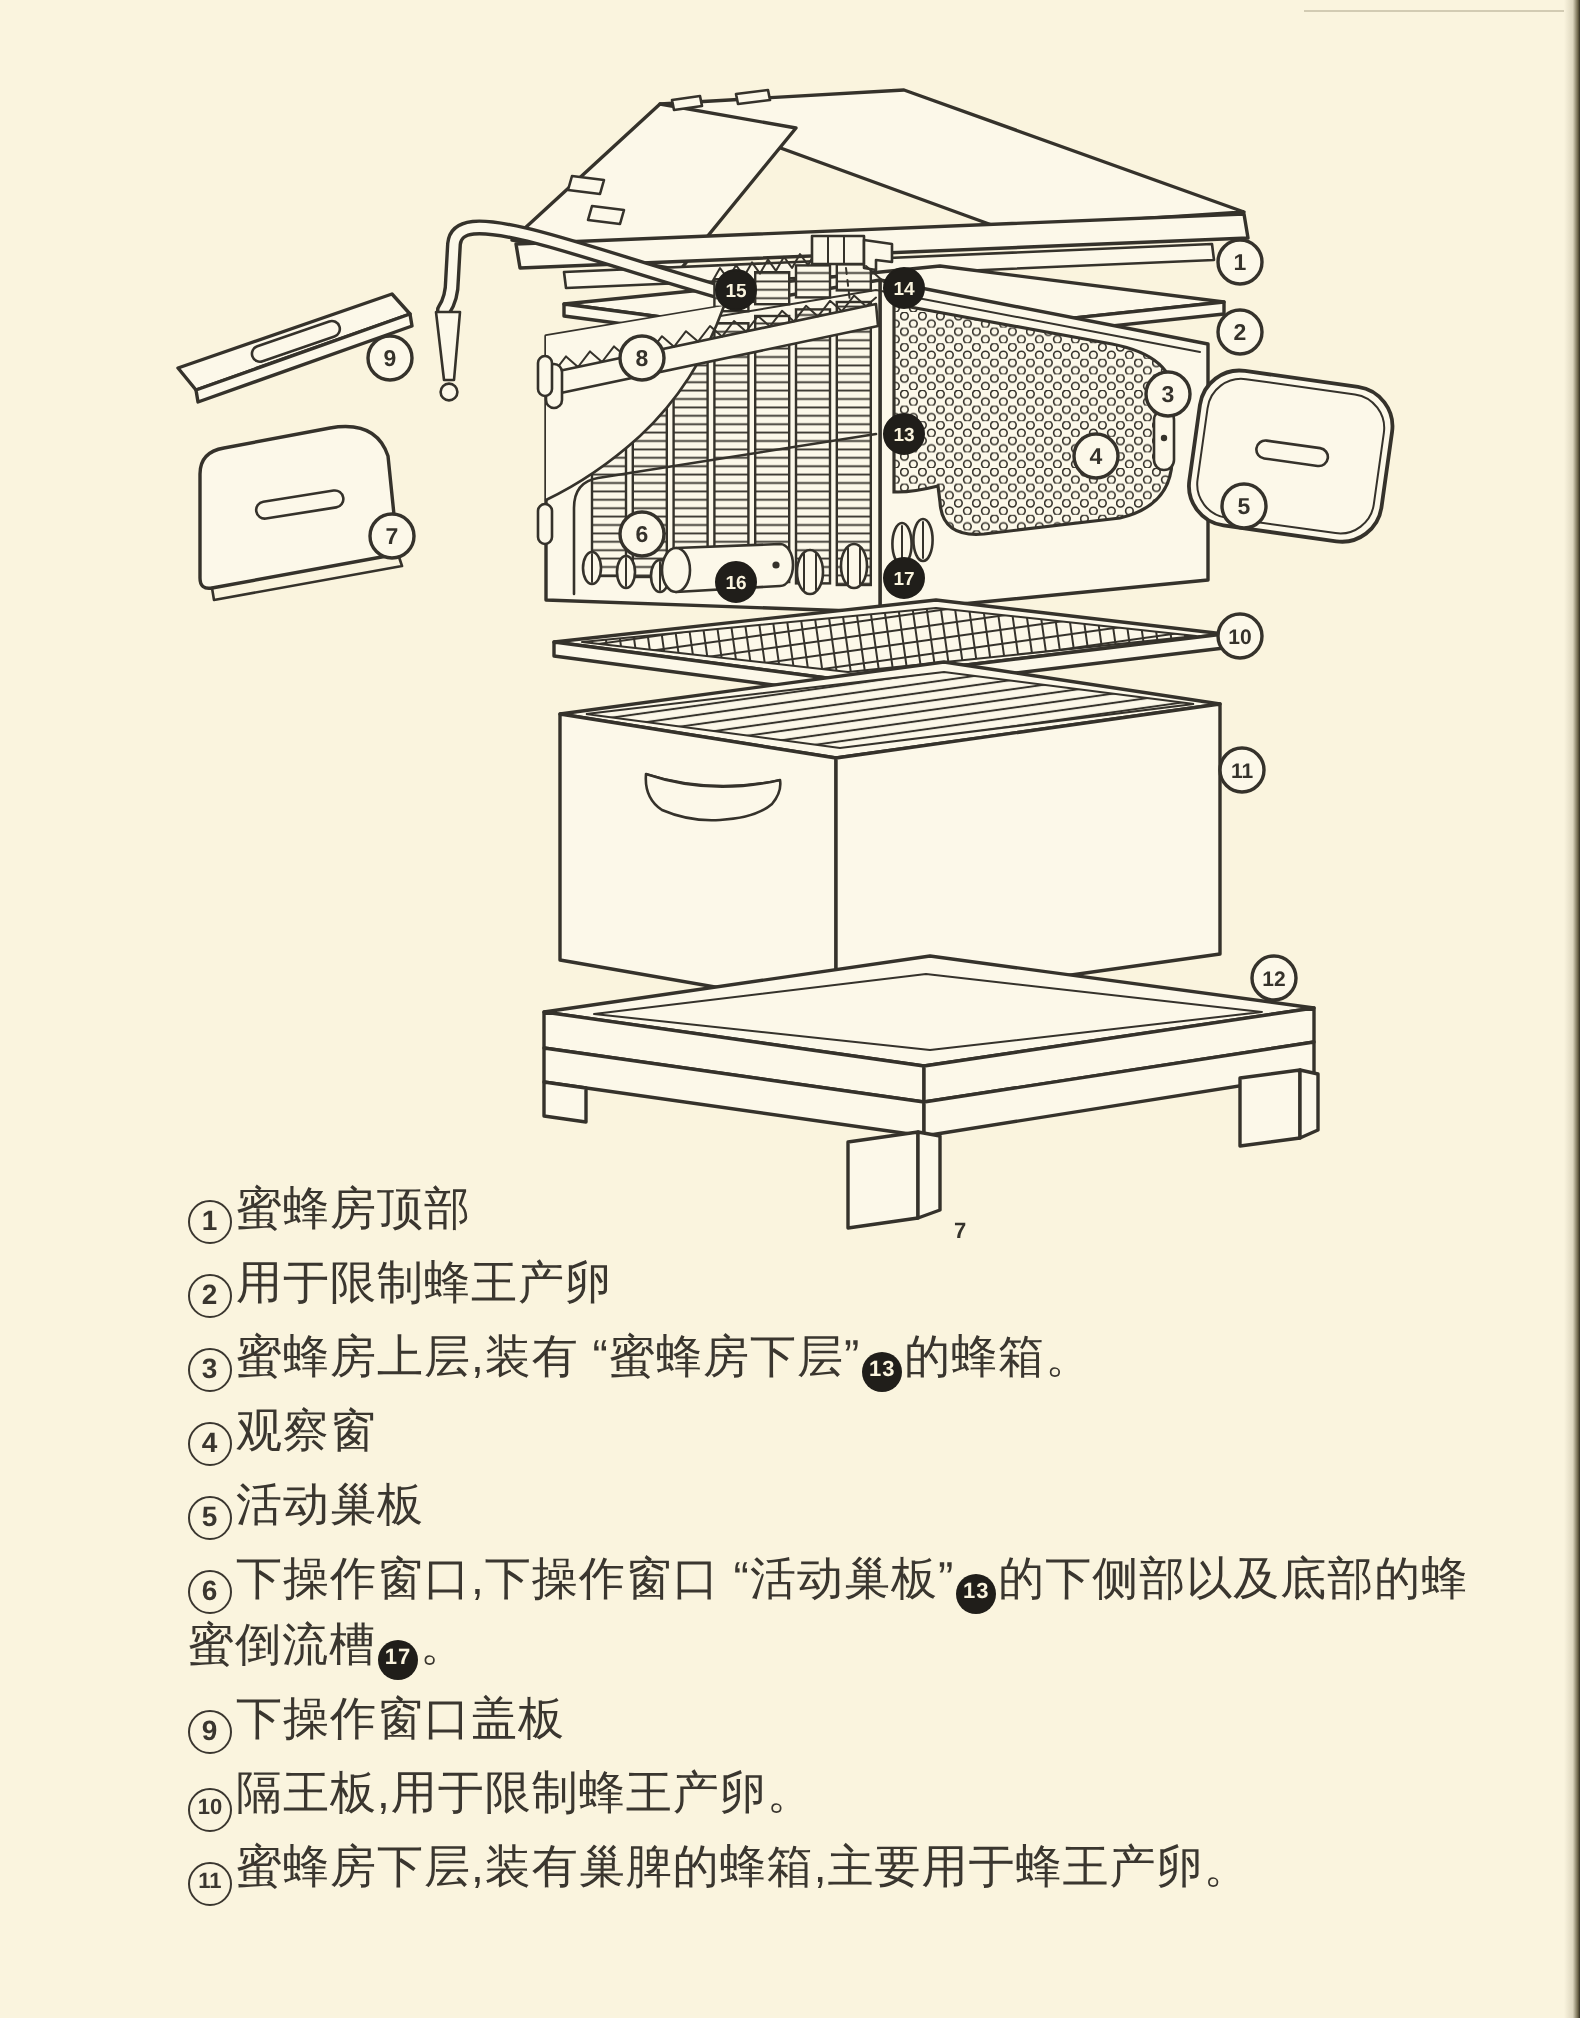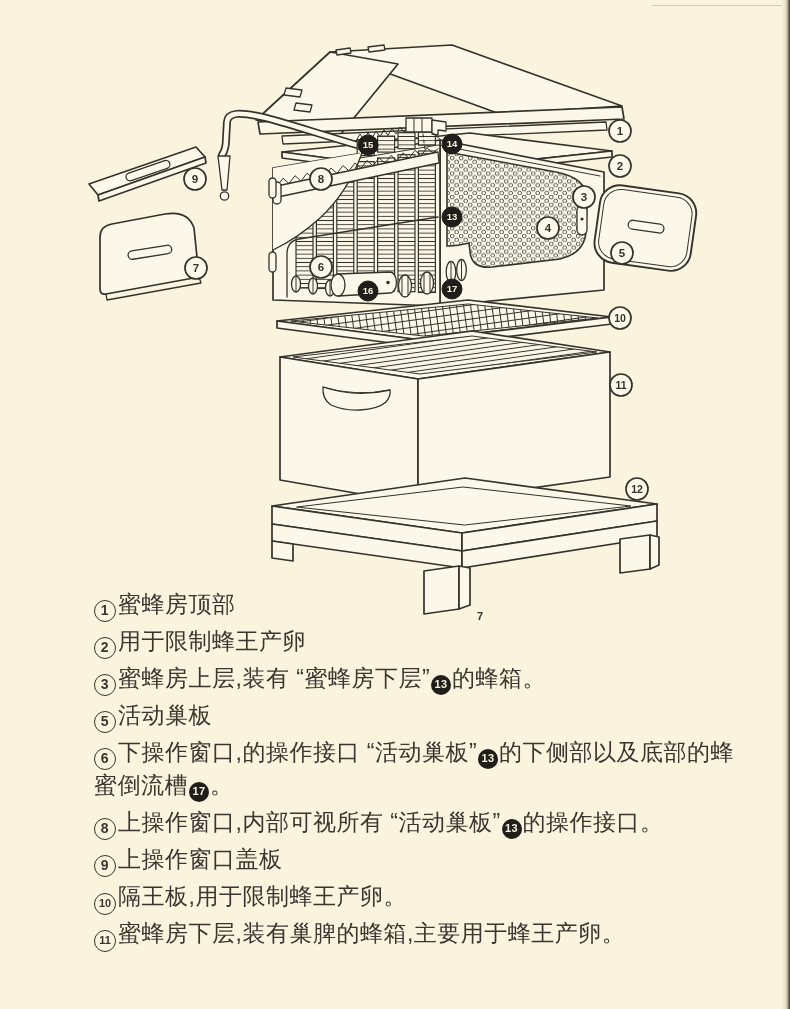--- a/index.html
+++ b/index.html
@@ -309,22 +309,22 @@
       </g>
     </g>
 </svg>
 
 <div class="page-number">7</div>
 
 <div class="legend" id="legend">
     <div class="lg-item"><span class="lg-marker">1</span><span>蜜蜂房顶部</span></div>
     <div class="lg-item"><span class="lg-marker">2</span><span>用于限制蜂王产卵</span></div>
     <div class="lg-item"><span class="lg-marker">3</span><span>蜜蜂房上层,装有 “蜜蜂房下层”</span><span class="lg-badge">13</span><span>的蜂箱。</span></div>
+    <div class="lg-item"><span class="lg-marker">4</span><span>观察窗</span></div>
     <div class="lg-item"><span class="lg-marker">5</span><span>活动巢板</span></div>
-    <div class="lg-item"><span class="lg-marker">6</span><span>下操作窗口,的操作接口 “活动巢板”</span><span class="lg-badge">13</span><span>的下侧部以及底部的蜂蜜倒流槽</span><span class="lg-badge">17</span><span>。</span></div>
-    <div class="lg-item"><span class="lg-marker">8</span><span>上操作窗口,内部可视所有 “活动巢板”</span><span class="lg-badge">13</span><span>的操作接口。</span></div>
-    <div class="lg-item"><span class="lg-marker">9</span><span>上操作窗口盖板</span></div>
+    <div class="lg-item"><span class="lg-marker">6</span><span>下操作窗口,下操作窗口 “活动巢板”</span><span class="lg-badge">13</span><span>的下侧部以及底部的蜂蜜倒流槽</span><span class="lg-badge">17</span><span>。</span></div>
+    <div class="lg-item"><span class="lg-marker">9</span><span>下操作窗口盖板</span></div>
     <div class="lg-item"><span class="lg-marker two">10</span><span>隔王板,用于限制蜂王产卵。</span></div>
     <div class="lg-item"><span class="lg-marker two">11</span><span>蜜蜂房下层,装有巢脾的蜂箱,主要用于蜂王产卵。</span></div>
   </div>
 
 <div class="page-top-line"></div>
 <div class="page-edge"></div>
 
 </body></html>

